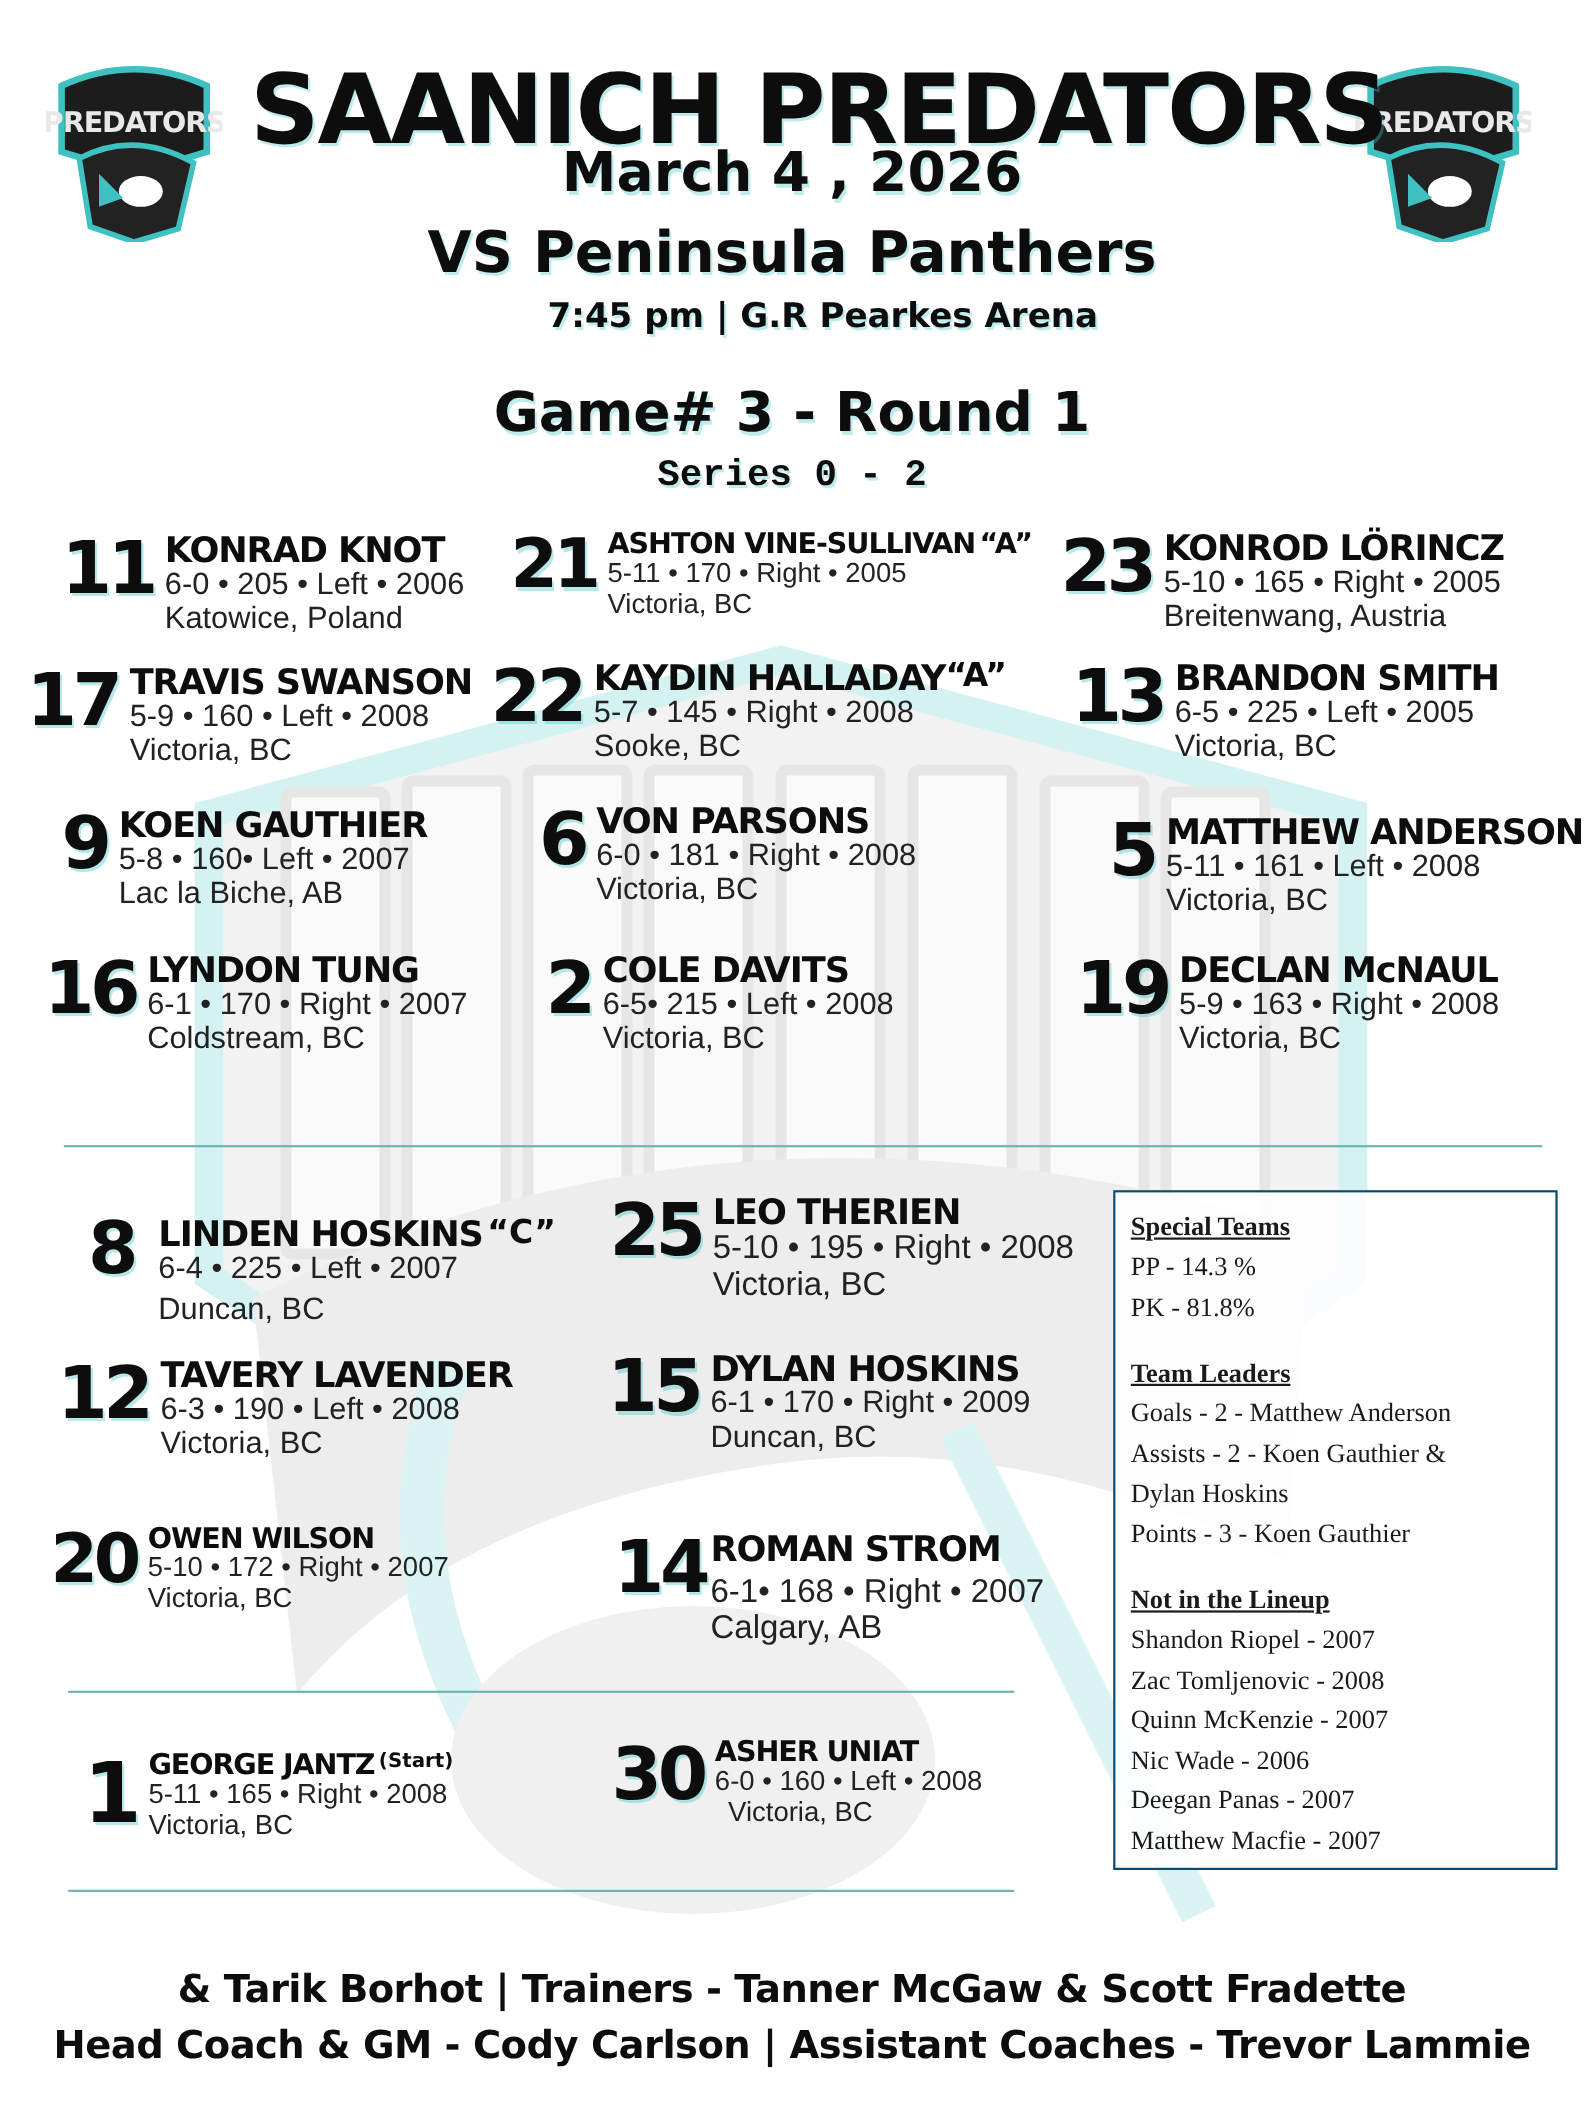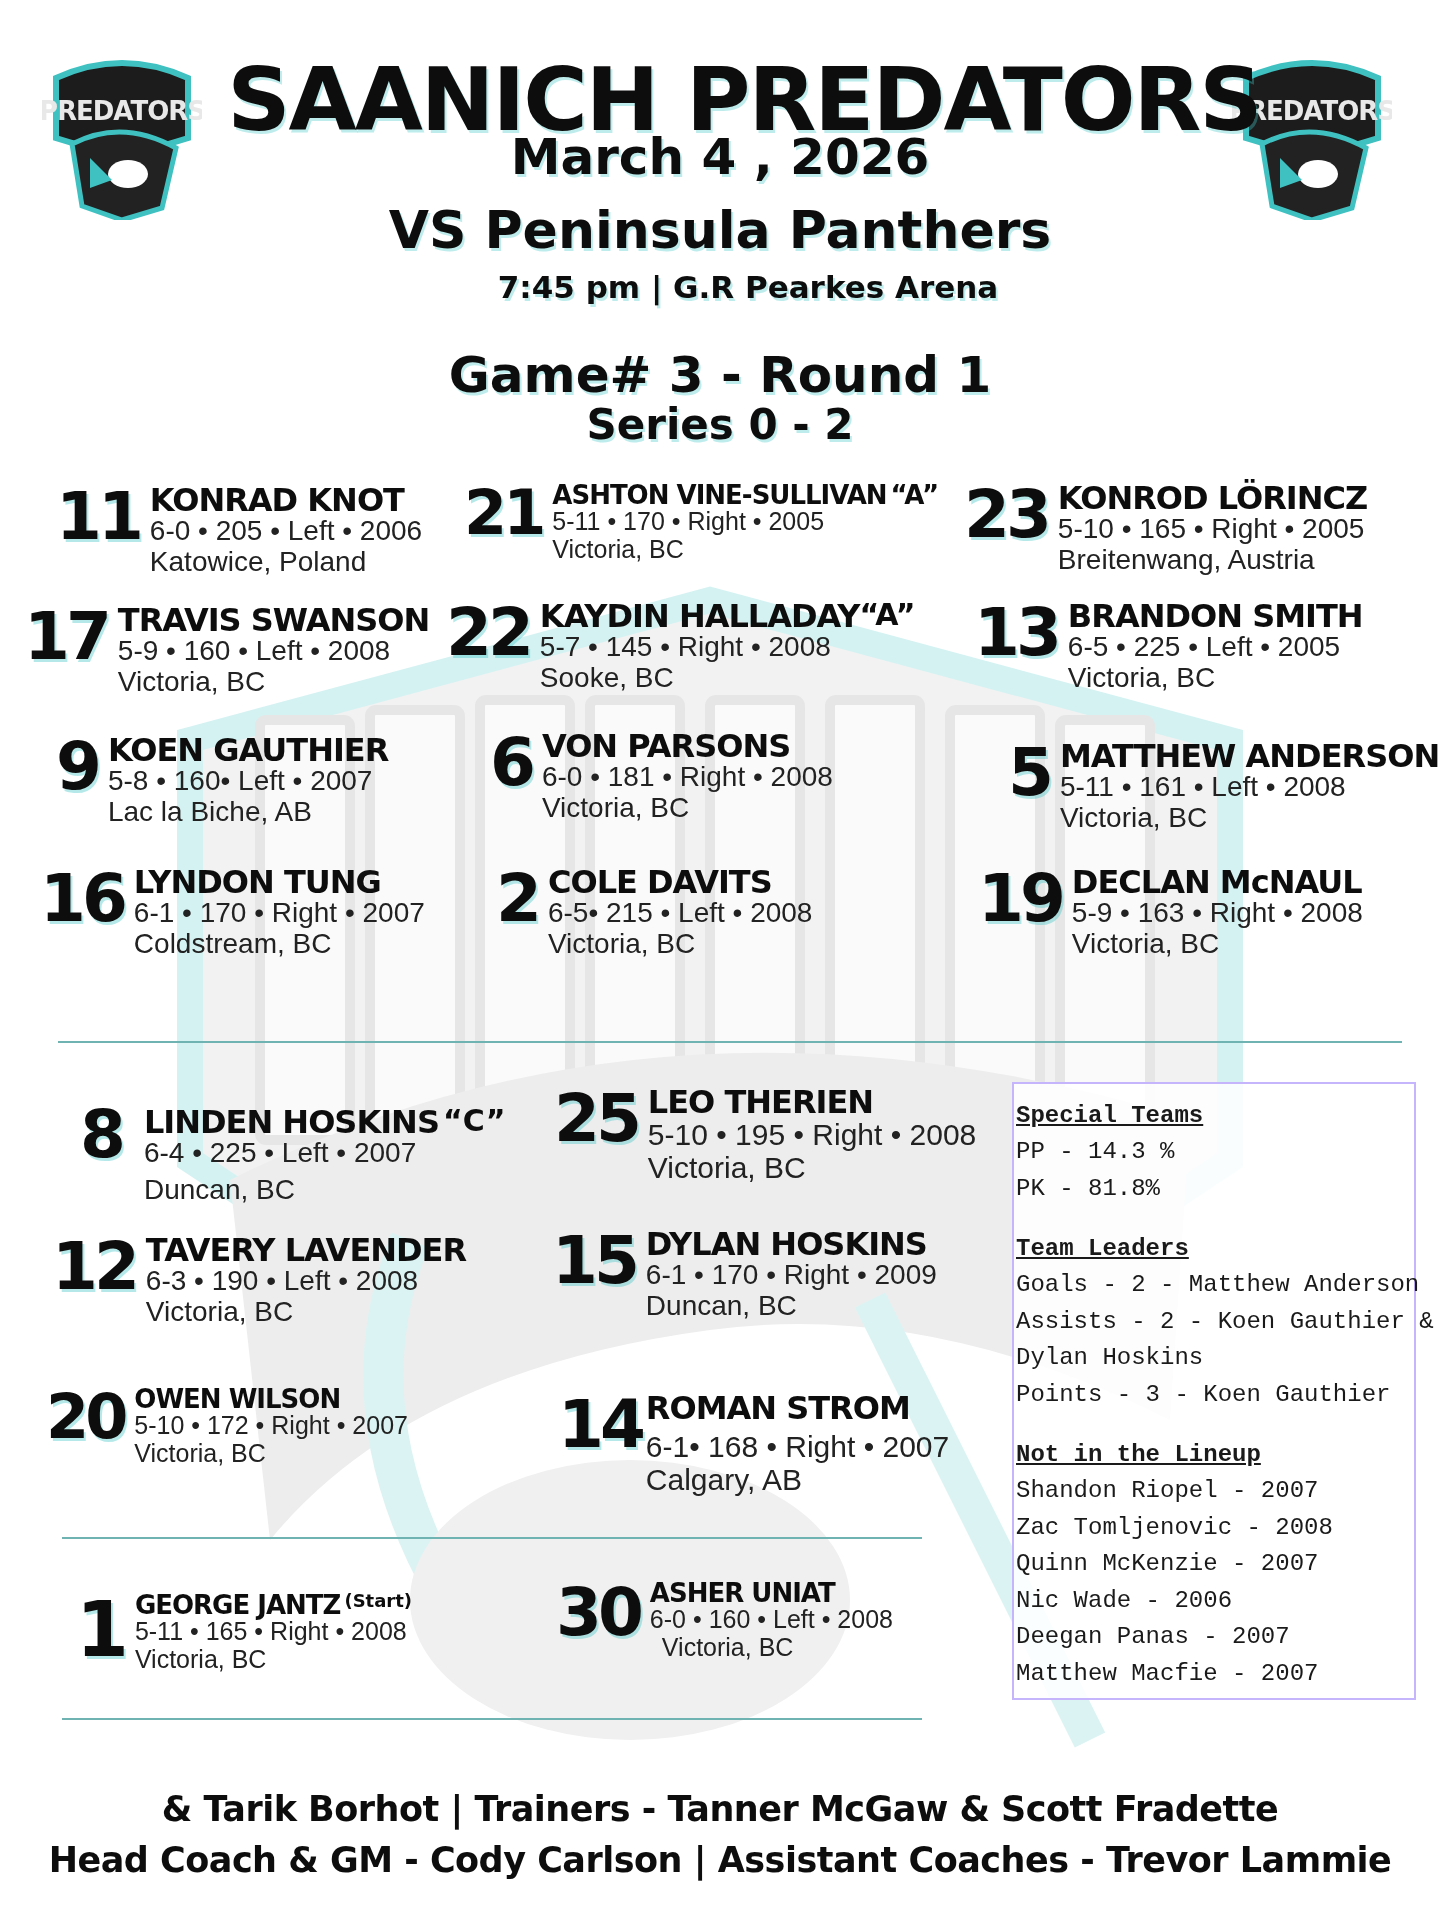--- a/index.html
+++ b/index.html
@@ -11,37 +11,37 @@
   .wm { position: absolute; z-index: 0; pointer-events: none; }
   .abs { position: absolute; z-index: 2; }
   .head { font-family: "DejaVu Sans", "Liberation Sans", sans-serif; font-weight: bold; color: #0d0d0d; text-shadow: 2px 3px 0 rgba(70,200,200,0.35); }
   .center { left: 0; width: 1440px; text-align: center; }
 
   .title { top: 56px; font-size: 88px; letter-spacing: -2px; line-height: 1; margin-left: 24px; }
   .date { top: 132px; font-size: 50px; line-height: 1; }
   .opp { top: 204px; font-size: 52px; line-height: 1; }
   .venue { top: 272px; font-size: 31px; line-height: 1; margin-left: 28px; }
   .game { top: 350px; font-size: 50px; line-height: 1; }
-  .series { top: 404px; font-size: 42px; line-height: 1; }
+  .series { top: 416px; font-size: 34px; line-height: 1; font-family: Liberation Mono, monospace; }
 
   .logo { position: absolute; z-index: 2; width: 160px; height: 172px; }
 
   .player { position: absolute; z-index: 2; display: flex; align-items: flex-start; }
   .num { font-family: "DejaVu Sans", sans-serif; font-weight: bold; font-size: 66px; line-height: 1; letter-spacing: -4px; color: #0d0d0d; text-shadow: 2px 3px 0 rgba(70,200,200,0.4); margin-right: 10px; }
   .info { display: flex; flex-direction: column; }
   .pname { font-family: "DejaVu Sans", sans-serif; font-weight: bold; font-size: 32px; line-height: 1; letter-spacing: -1px; color: #0d0d0d; white-space: nowrap; }
   .pname .tag { font-size: 20px; vertical-align: top; margin-left: 4px; letter-spacing: 0; }
   .stats, .home { font-family: "Liberation Sans", sans-serif; font-size: 28px; line-height: 1.1; color: #222; white-space: nowrap; }
   .small .pname { font-size: 26px; }
   .small .stats, .small .home { font-size: 25px; }
   .small .num { font-size: 62px; }
 
   .rule { position: absolute; z-index: 2; height: 2px; background: #6fb3b3; }
 
-  .box { position: absolute; z-index: 2; left: 1012px; top: 1082px; width: 404px; height: 618px; border: 2px solid #c4b5fd; background: rgba(255,255,255,0.85); box-sizing: border-box; padding: 14px 2px; font-family: Liberation Mono, monospace; font-size: 24px; color: #1a1a1a; }
+  .box { position: absolute; z-index: 2; left: 1012px; top: 1082px; width: 404px; height: 618px; border: 2px solid #0c4a6e; background: rgba(255,255,255,0.85); box-sizing: border-box; padding: 14px 14px; font-family: Liberation Serif, serif; font-size: 24px; color: #1a1a1a; }
   .box h3 { margin: 0; font-size: 24px; font-weight: bold; text-decoration: underline; line-height: 36px; }
   .box .ln { line-height: 36.5px; white-space: nowrap; }
   .box .gap { height: 24px; }
 
   .footer { top: 1784px; font-size: 35px; line-height: 51px; letter-spacing: -0.5px; text-shadow: none; }
 </style>
 </head>
 <body>
 
 <svg class="wm" style="left:110px;top:540px" width="1200" height="1240" viewBox="0 0 1200 1240">

